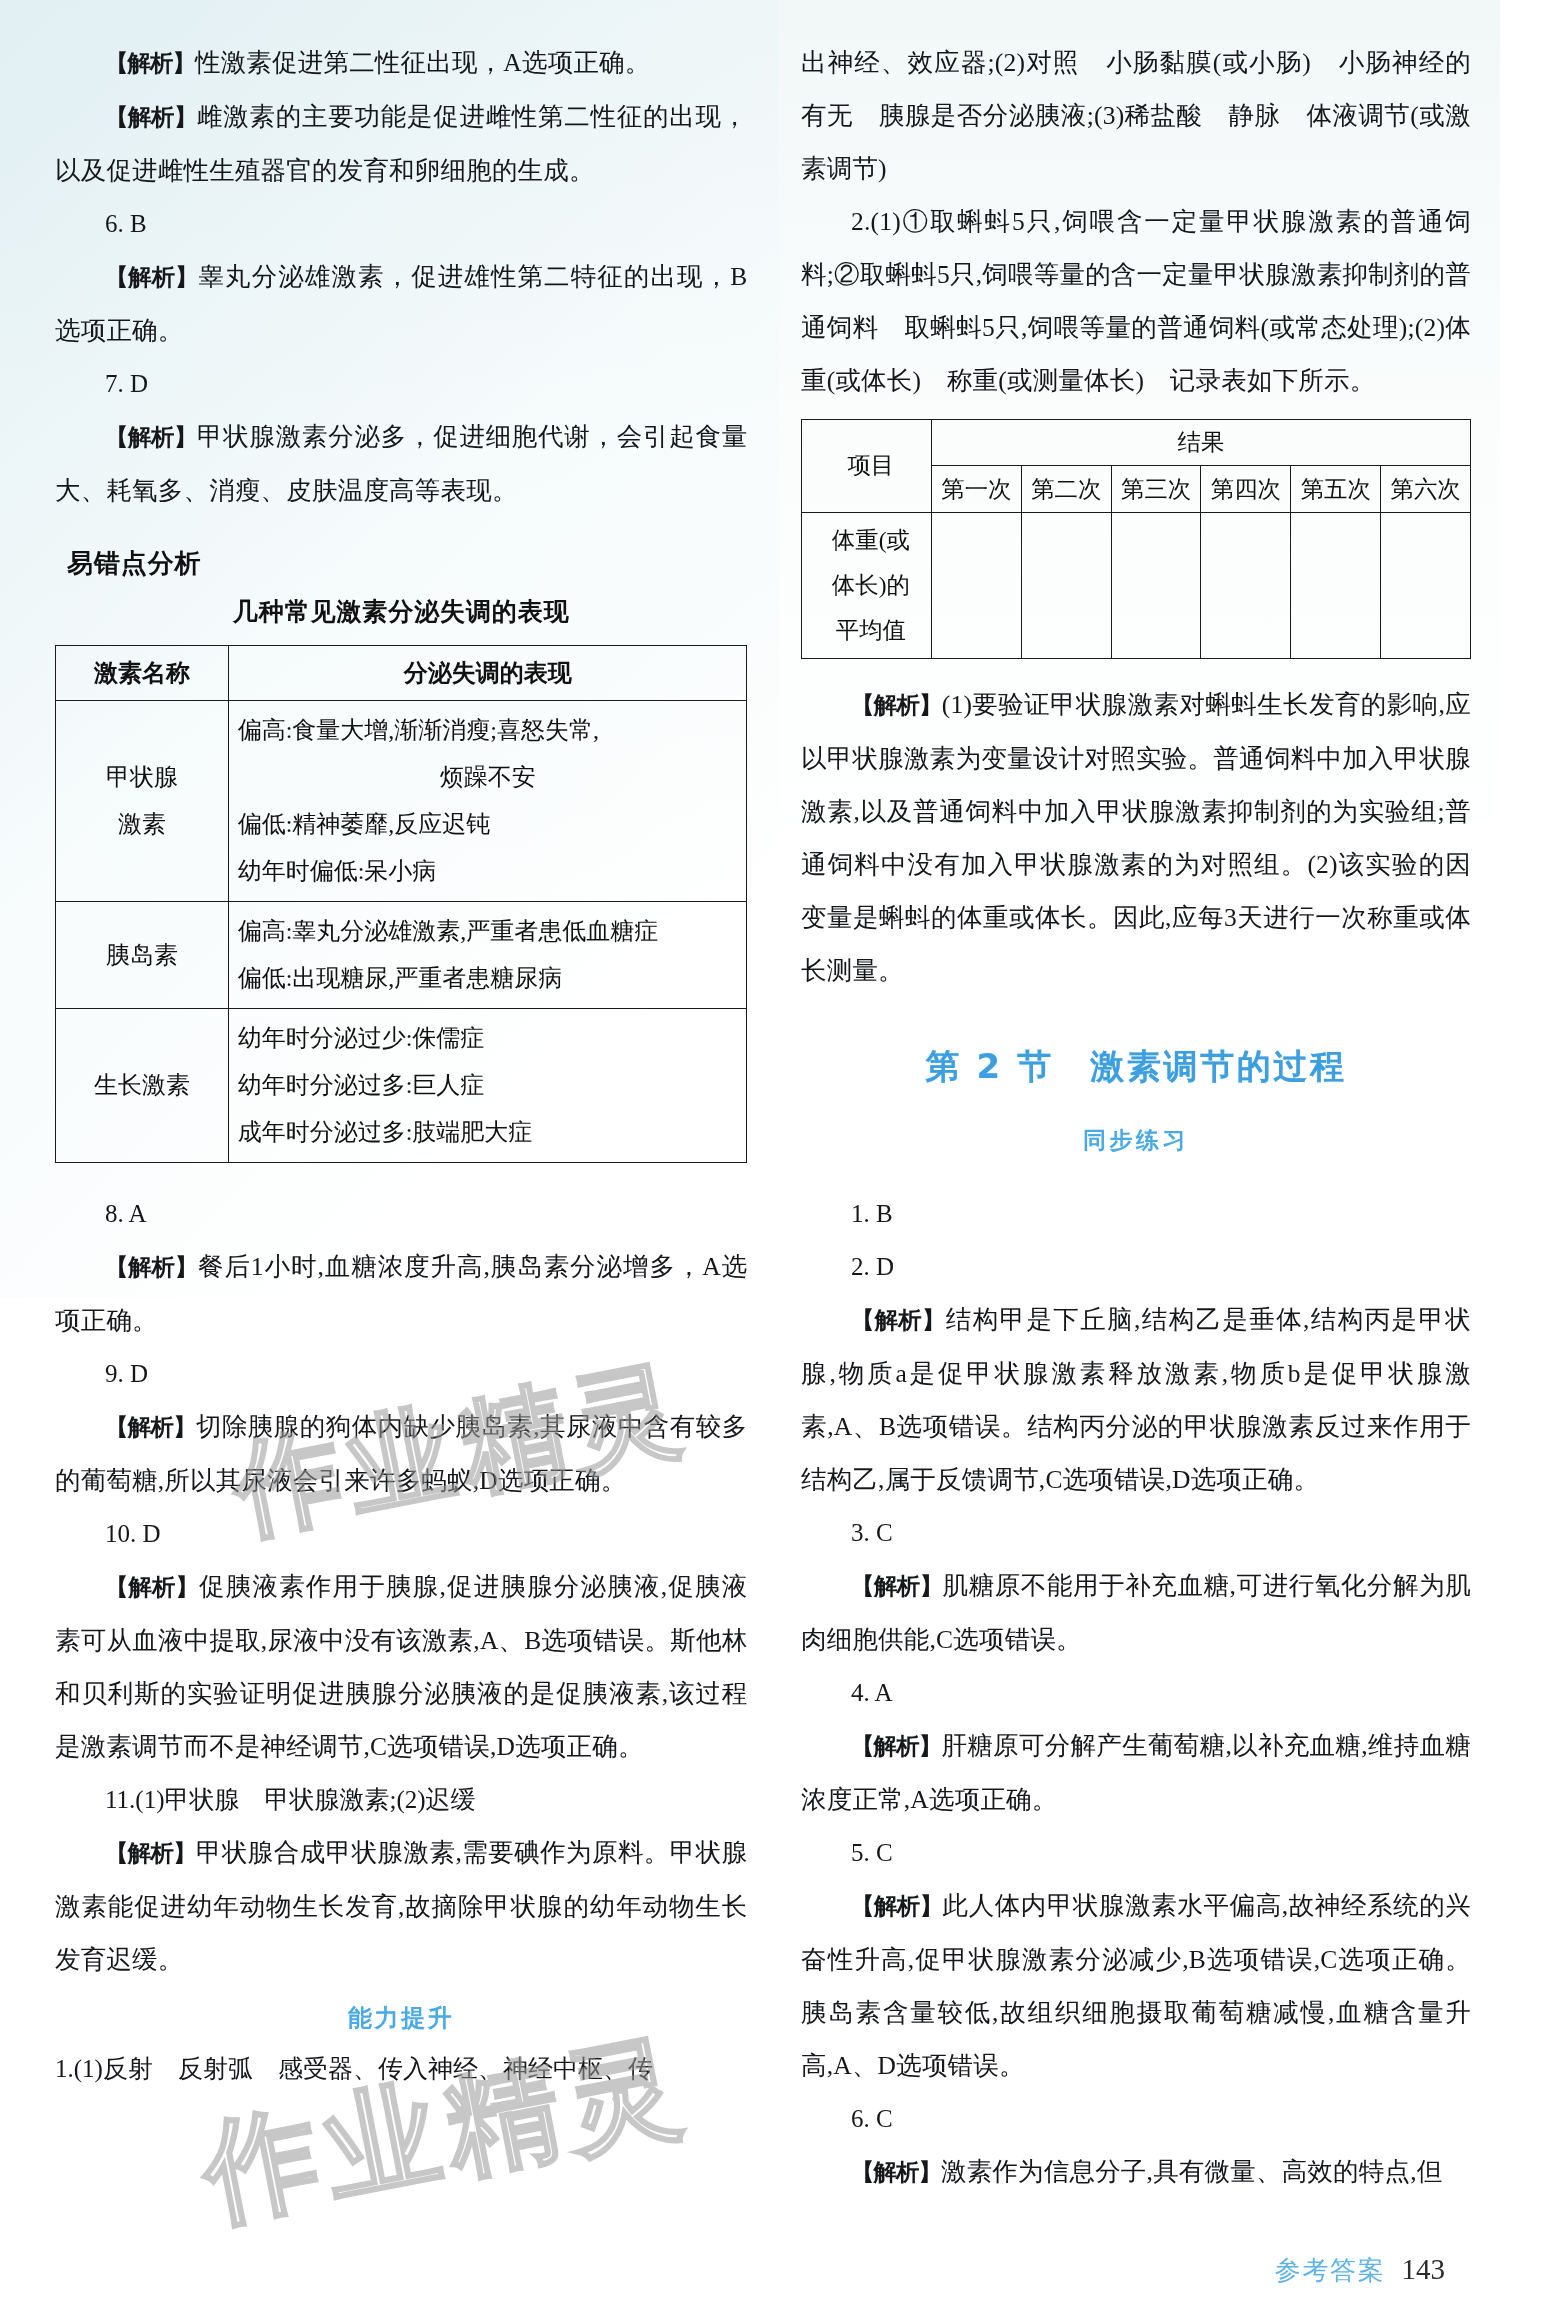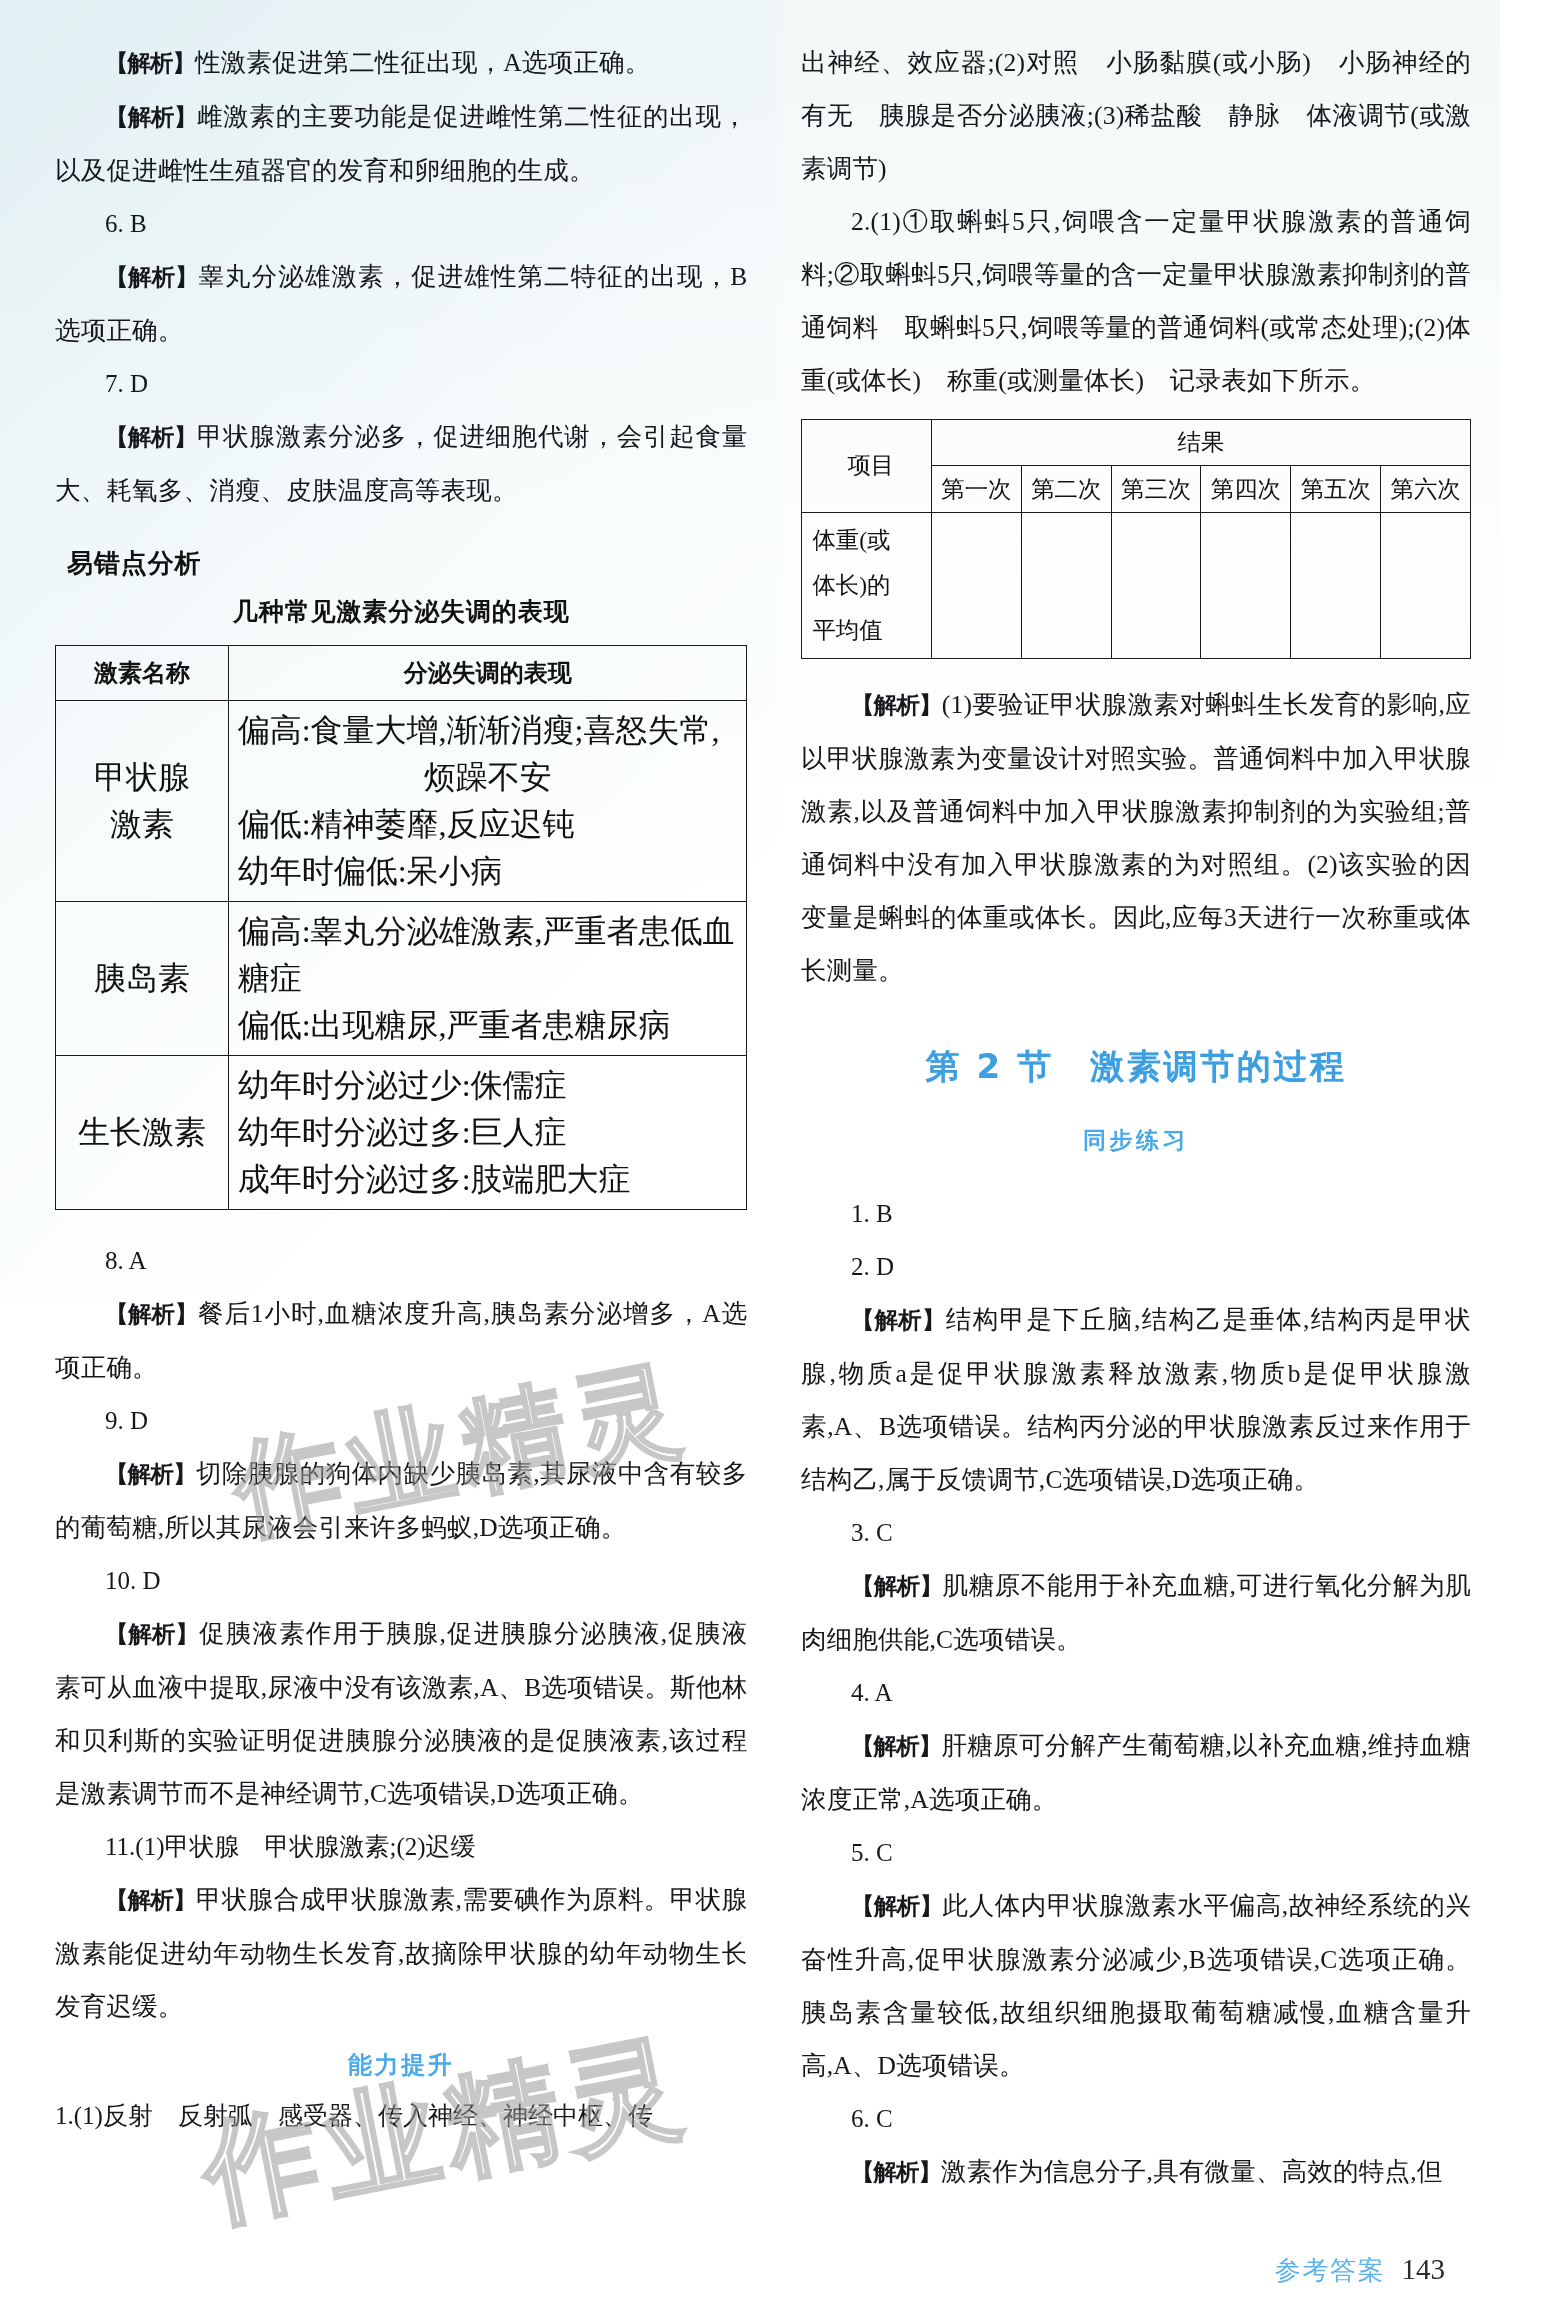--- a/index.html
+++ b/index.html
@@ -88,21 +88,21 @@
   
   table.grid {
     border-collapse: collapse;
     width: 100%;
     table-layout: fixed;
     margin-top: 17px;
   }
   table.grid td, table.grid th {
     border: 1.7px solid #1b1b1b;
     padding: 6px 8.7px;
-    font-size: 32px;
+    font-size: 24px;
     line-height: 47px;
     color: #111;
     vertical-align: middle;
     font-family: "Liberation Serif", "DejaVu Serif", serif;
     font-weight: normal;
   }
   table.grid .hd {
     font-family: "DejaVu Sans", "Liberation Sans", sans-serif;
     font-weight: bold;
     text-align: center;
@@ -120,21 +120,21 @@
     line-height: 35px;
     text-align: center;
     vertical-align: middle;
     padding: 5.2px 1.7px;
     font-family: "Liberation Serif", "DejaVu Serif", serif;
     color: #111;
   }
   table.res .lbl {
     font-size: 23.4px;
     line-height: 45px;
-    text-align: left;
+    text-align: center;
     padding-left: 10.4px;
   }
   table.res .blank { height: 123px; }
 
   
   .sec-title {
     text-align: center;
     font-family: "DejaVu Sans", "Liberation Sans", sans-serif;
     font-weight: bold;
     font-size: 34px;

